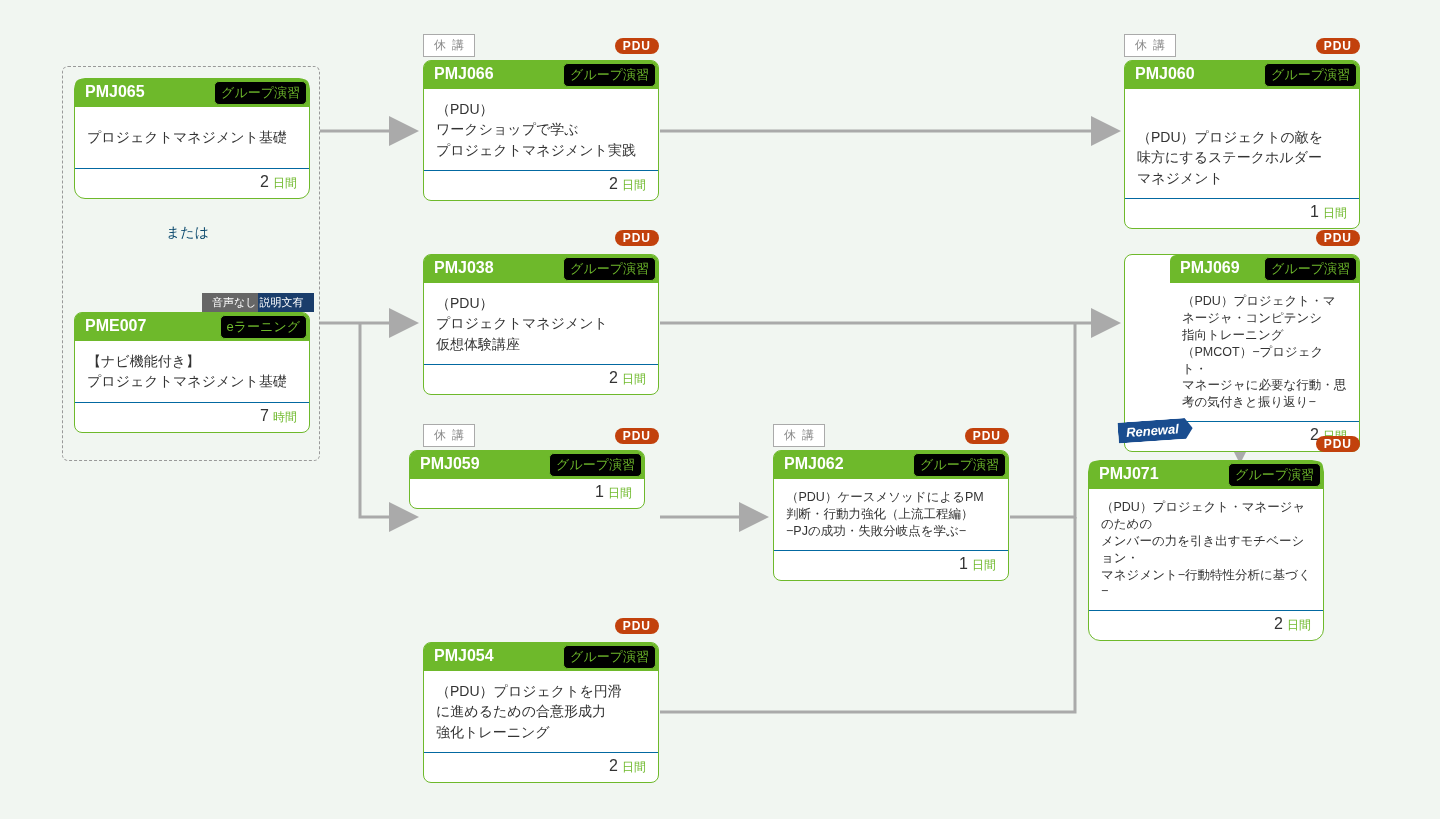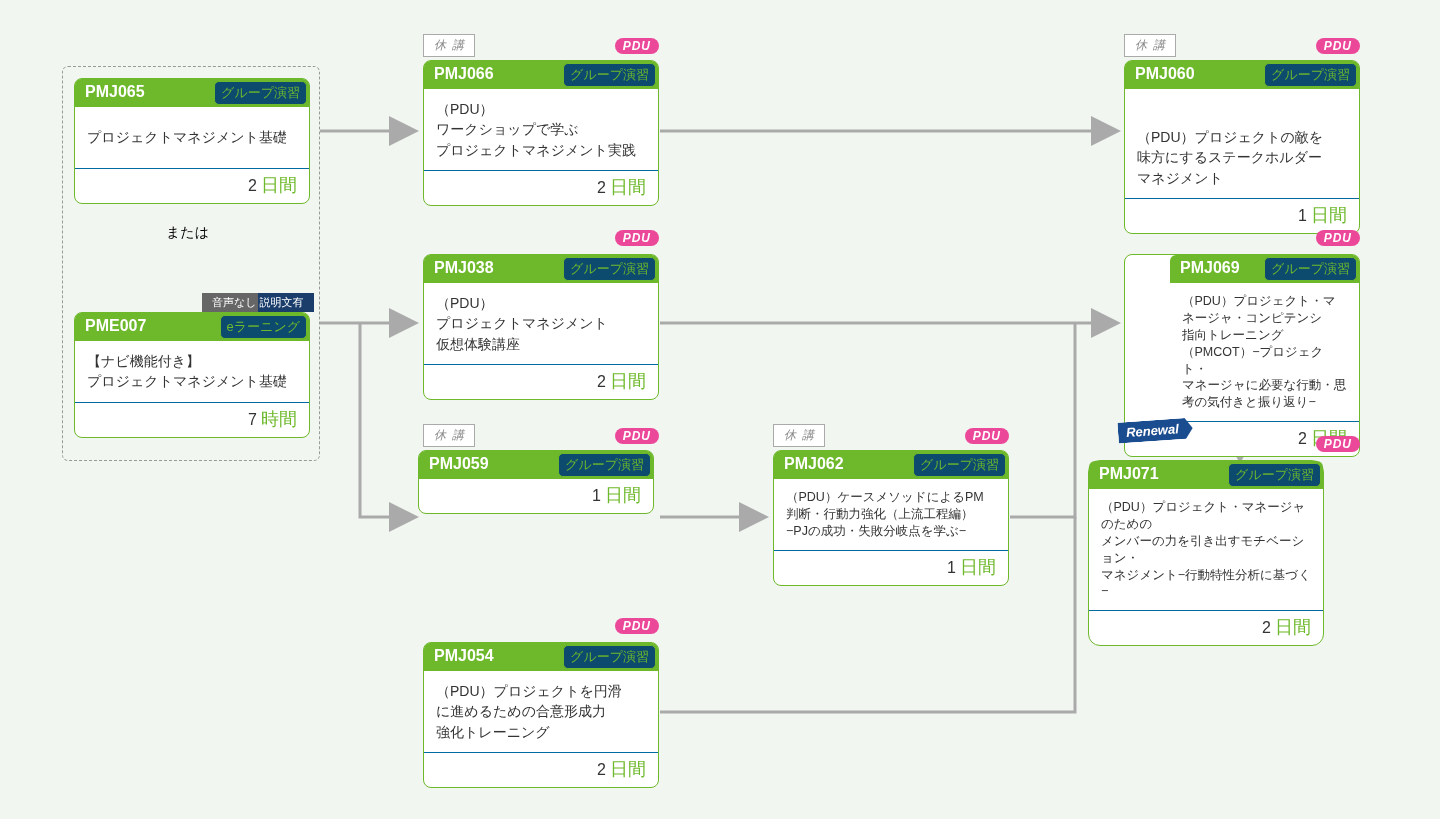--- a/index.html
+++ b/index.html
@@ -31,21 +31,21 @@
     height: 28px;
   }
   .code {
     flex: 1;
     color: #fff;
     font-weight: 600;
     font-size: 16px;
     padding: 4px 10px;
   }
   .tag {
-    background: #0c4a6e;
+    background: #000000;
     color: #6eb92b;
     font-size: 13px;
     font-weight: 500;
     border-radius: 5px;
     border: 1.5px solid #6eb92b;
     padding: 2px 6px;
     margin: 2px 2px 2px 0;
     display: flex;
     align-items: center;
   }
@@ -59,57 +59,56 @@
   }
   .body.small { font-size: 12.5px; line-height: 1.35; }
   .footer {
     display: flex;
     justify-content: flex-end;
     align-items: baseline;
     padding: 4px 12px 6px;
     gap: 4px;
   }
   .num { color: #333; font-size: 16px; }
-  .unit { color: #6eb92b; font-size: 18px; }
+  .unit { color: #6eb92b; font-size: 12px; }
   .badge-row {
     position: absolute;
     display: flex;
     align-items: center;
     gap: 6px;
     justify-content: space-between;
     width: 236px;
-    font-style: italic;
   }
   .badge-kyuukou {
     border: 1px solid #aaa;
     background: #fff;
     color: #888;
     font-size: 12px;
     letter-spacing: 6px;
     padding: 2px 4px 2px 10px;
   }
   .pdu-badge {
-    background: #ec4899;
+    background: #c2410c;
     color: #fff;
     font-size: 12px;
     font-weight: 700;
     border-radius: 10px;
     padding: 1px 8px;
     letter-spacing: 1px;
   }
   .audio-badge {
     position: absolute;
     background: linear-gradient(90deg, #666 0 50%, #1a3d6b 50% 100%);
     color: #fff;
     font-size: 11px;
     padding: 2px 10px;
   }
   .or-text {
     position: absolute;
-    color: #000000;
+    color: #0c4a6e;
     font-size: 14px;
   }
   .renewal {
     position: absolute;
     background: #1a4d8f;
     color: #fff;
     font-style: italic;
     font-size: 13px;
     font-weight: 600;
     padding: 3px 14px 3px 8px;
@@ -144,21 +143,21 @@
 
   <path class="arrow-line" d="M1010,517 L1075,517 L1075,323"></path>
 
   <path class="arrow-line" d="M660,712 L1075,712 L1075,517"></path>
 
   <path class="arrow-line" marker-end="url(#ah)" d="M1240,380 L1240,458"></path>
 </svg>
 
 <div class="dashed-group" style="left:62px; top:66px; width:258px; height:395px;"></div>
 
-<div class="card" style="left:74px; top:78px;">
+<div class="card" style="left:74px; top:78px;border-radius:11px;">
   <div class="header">
     <div class="code">PMJ065</div>
     <div class="tag">グループ演習</div>
   </div>
   <div class="body" style="white-space:pre-line; display:flex; align-items:center;"><span>プロジェクトマネジメント基礎</span></div>
   <div class="footer">
       <span class="num">2</span>
       <span class="unit">日間</span>
     </div>
 </div>
@@ -212,21 +211,21 @@
   <div class="footer">
       <span class="num">2</span>
       <span class="unit">日間</span>
     </div>
 </div>
 
 <div class="badge-row" style="left:423px; top:424px;">
   <span class="badge-kyuukou">休講</span>
   <span class="pdu-badge">PDU</span>
 </div>
-<div class="card" style="left:418px; top:450px;">
+<div class="card" style="left:409px; top:450px;">
   <div class="header">
     <div class="code">PMJ059</div>
     <div class="tag">グループ演習</div>
   </div>
   <div class="footer">
       <span class="num">1</span>
       <span class="unit">日間</span>
     </div>
 </div>
 

